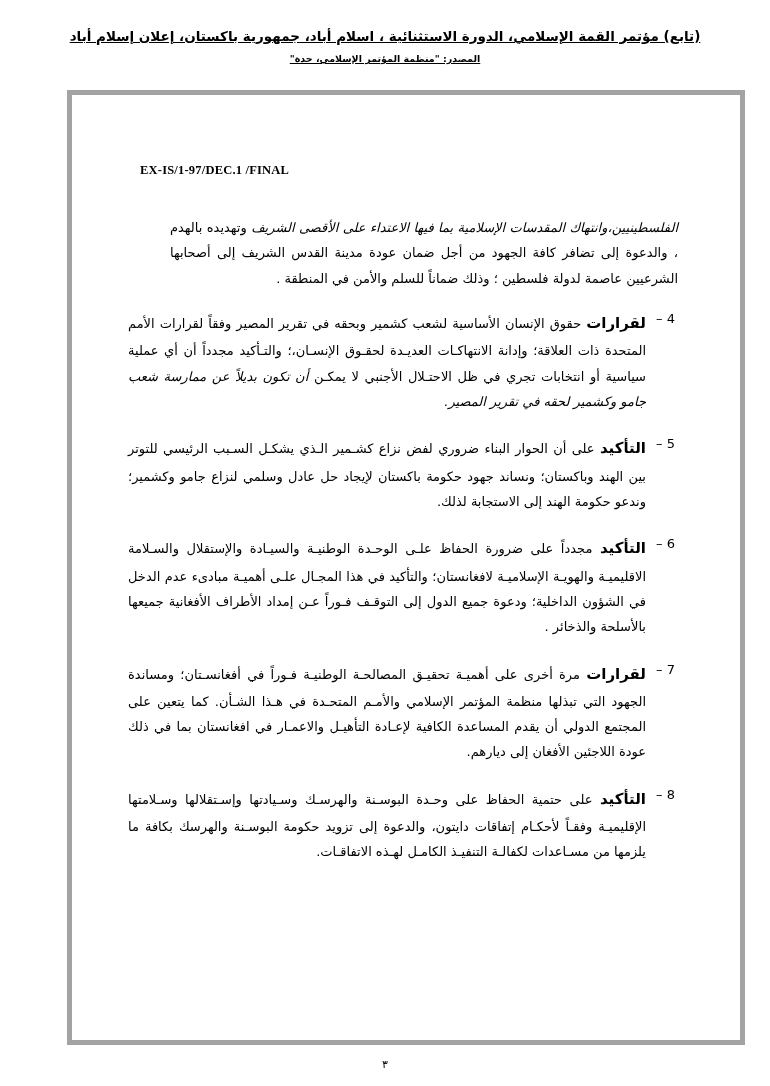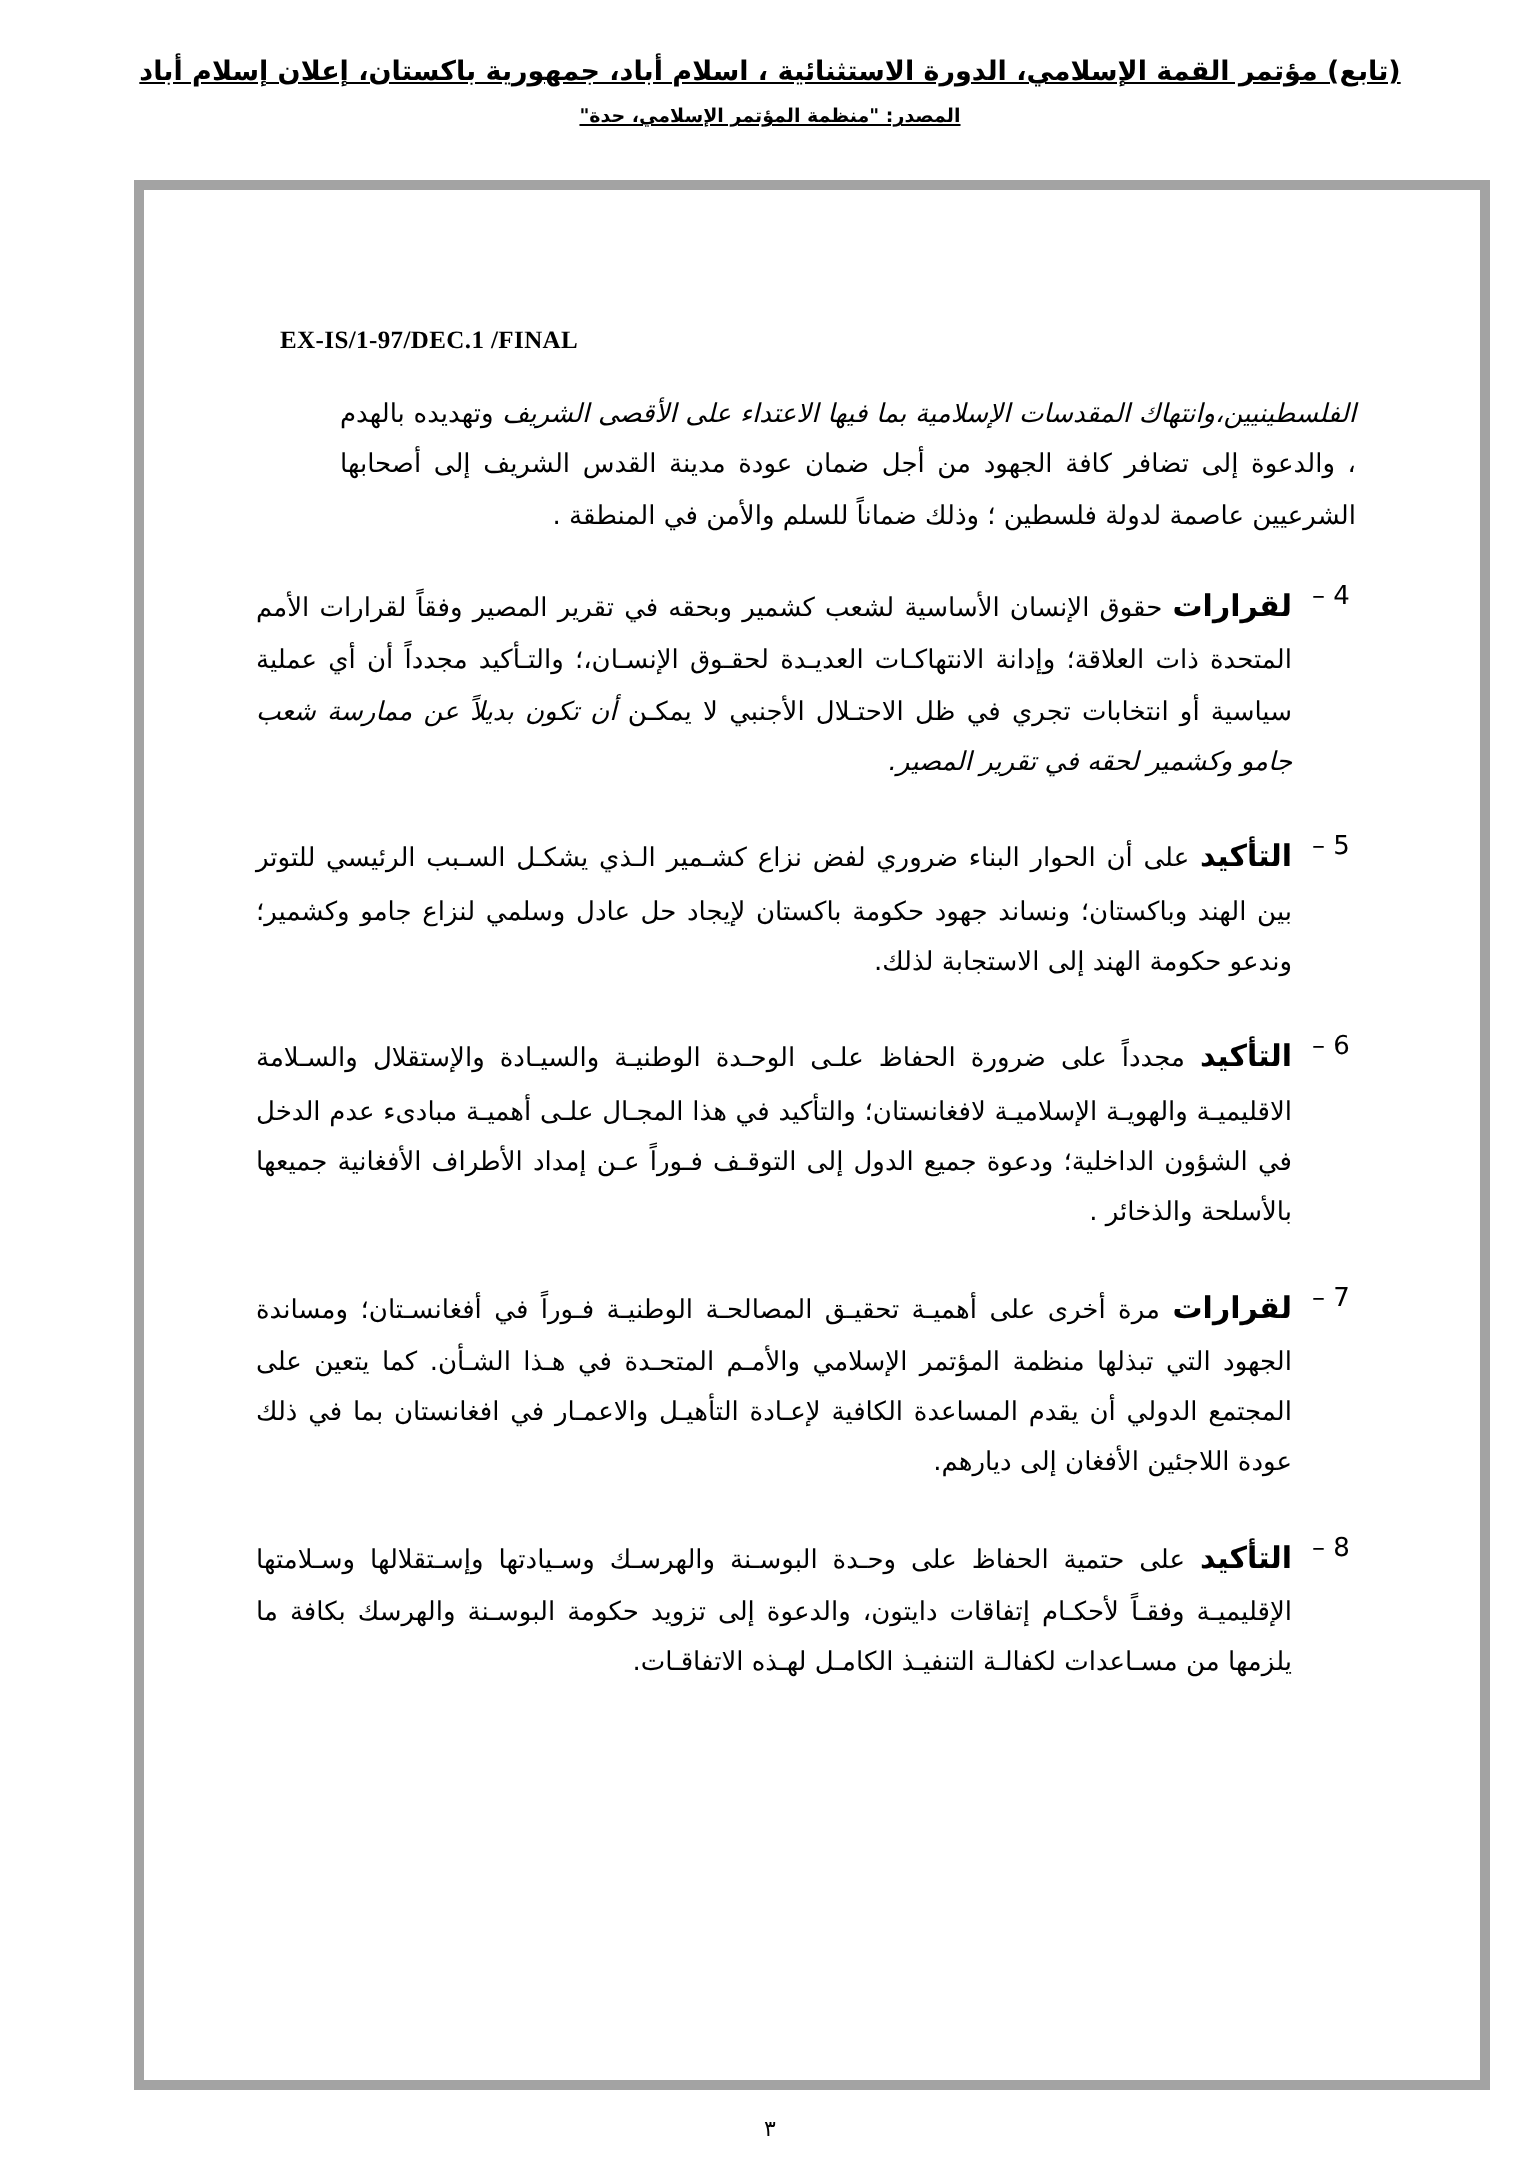--- a/index.html
+++ b/index.html
@@ -60,21 +60,21 @@
     top: 68px;
     font-family: "Liberation Serif", serif;
     font-weight: bold;
     font-size: 12.5px;
     letter-spacing: 0.2px;
   }
   .content {
     position: absolute;
     left: 40px;
     right: 40px;
-    top: 100px;
+    top: 120px;
     direction: rtl;
   }
   .para-intro {
     direction: rtl;
     text-align: justify;
     font-family: "DejaVu Sans", sans-serif;
     font-size: 13px;
     line-height: 1.95;
     margin: 0 22px 18px 58px;
   }

